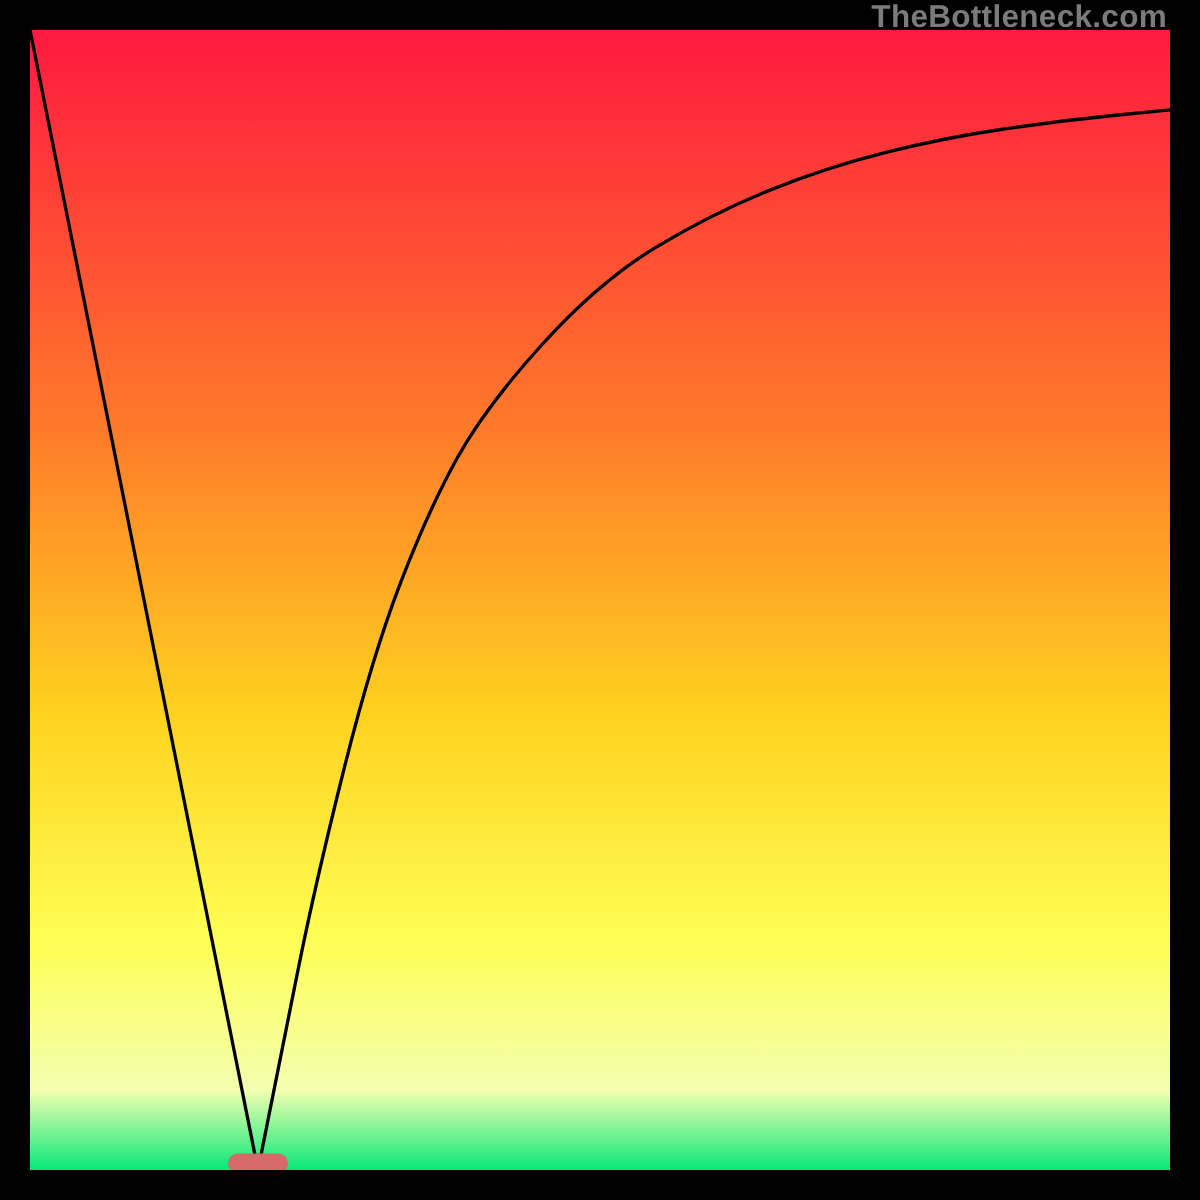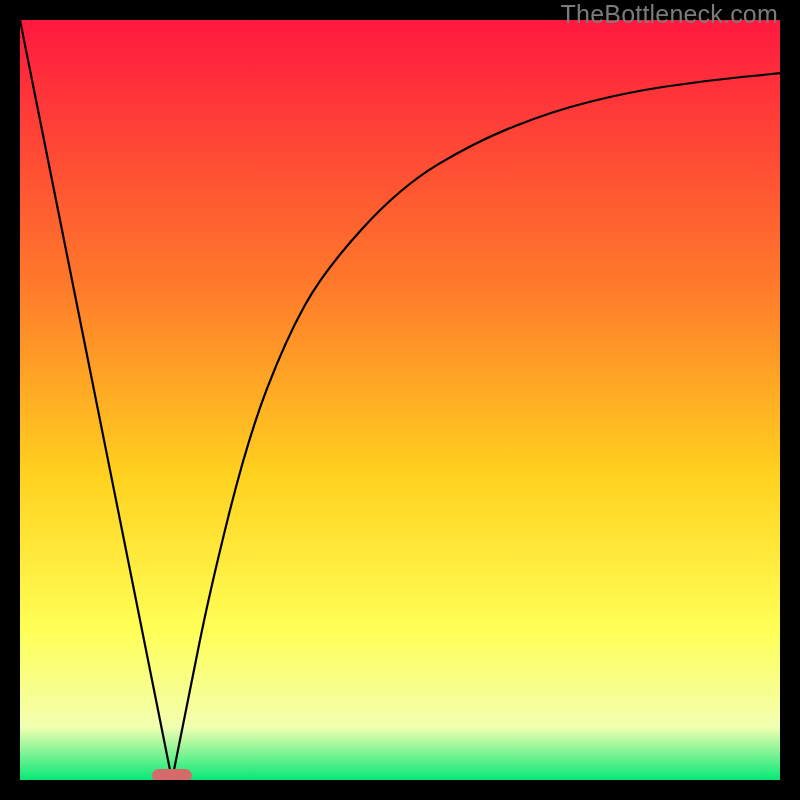--- a/index.html
+++ b/index.html
@@ -24,22 +24,22 @@
     left: 0;
     top: 0;
     width: 760px;
     height: 760px;
   }
   .watermark {
     position: absolute;
     top: 0px;
     right: 22px;
     color: #7b7b7b;
-    font-size: 25px;
-    font-weight: 400;
+    font-size: 21px;
+    font-weight: 700;
     letter-spacing: 0.2px;
     user-select: none;
   }
 </style>
 </head>
 <body>
 
 <div class="frame">
   <svg class="plot" viewBox="0 0 760 760">
     <defs>

